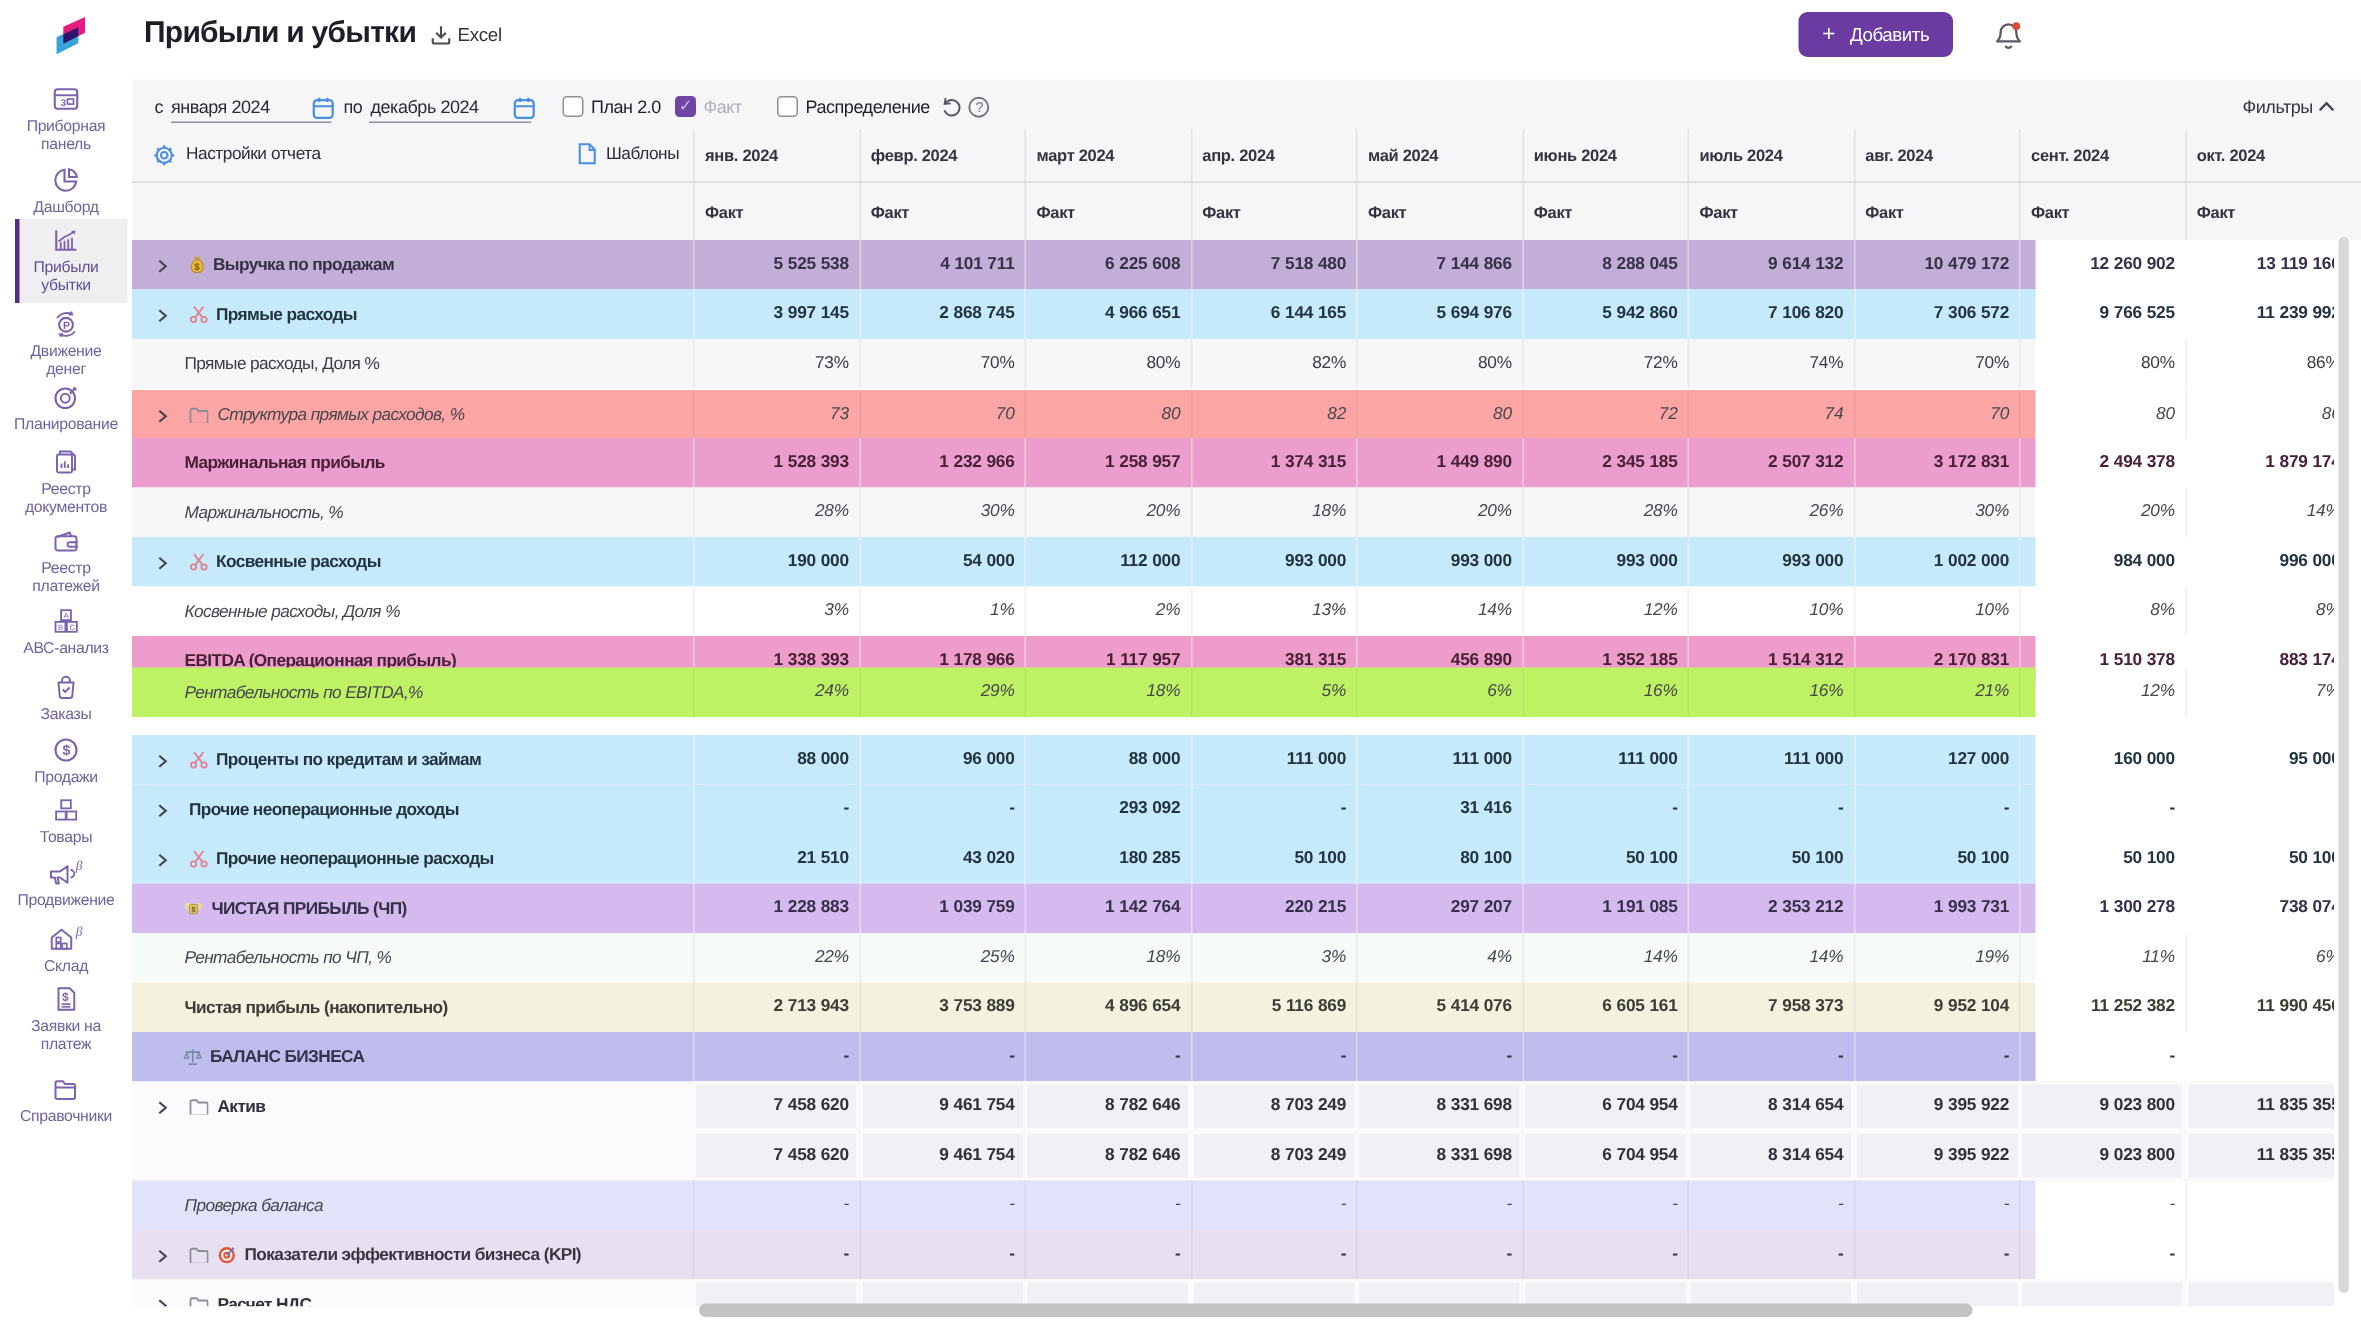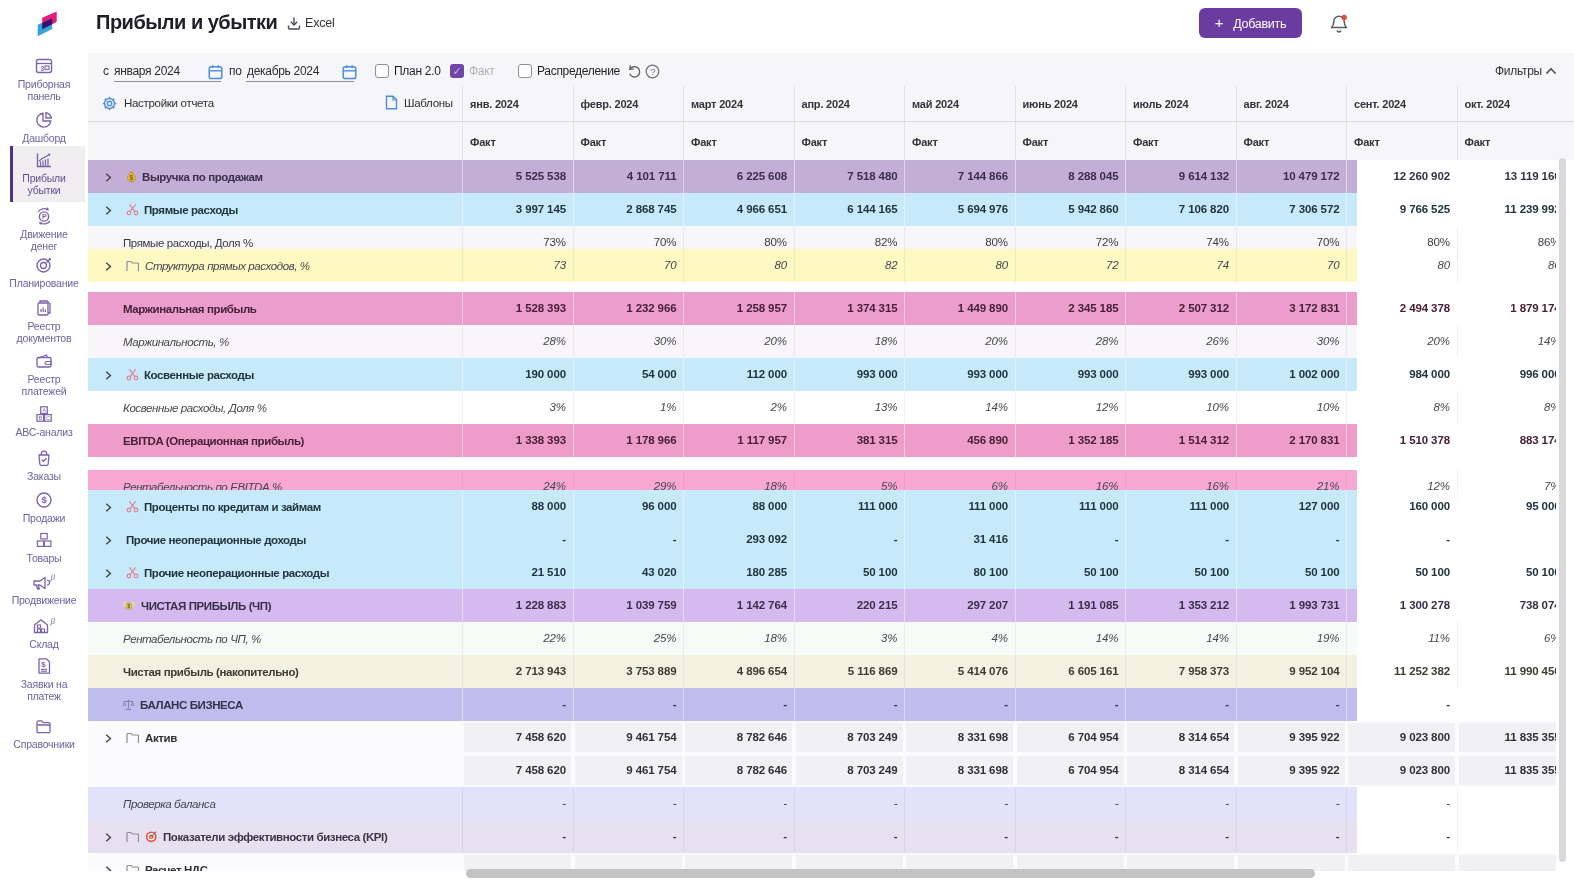--- a/index.html
+++ b/index.html
@@ -341,21 +341,21 @@
         <div class="cell" style="left:484.5px;border-left:1px solid rgba(60,60,90,0.07);color:#3b3b43">70%</div>
         <div class="cell" style="left:595.0px;border-left:1px solid rgba(60,60,90,0.07);color:#3b3b43">80%</div>
         <div class="cell" style="left:705.5px;border-left:1px solid rgba(60,60,90,0.07);color:#3b3b43">82%</div>
         <div class="cell" style="left:816.0px;border-left:1px solid rgba(60,60,90,0.07);color:#3b3b43">80%</div>
         <div class="cell" style="left:926.5px;border-left:1px solid rgba(60,60,90,0.07);color:#3b3b43">72%</div>
         <div class="cell" style="left:1037.0px;border-left:1px solid rgba(60,60,90,0.07);color:#3b3b43">74%</div>
         <div class="cell" style="left:1147.5px;border-left:1px solid rgba(60,60,90,0.07);color:#3b3b43">70%</div>
         <div class="cell" style="left:1258.0px;border-left:1px solid rgba(60,60,90,0.07);color:#3b3b43">80%</div>
         <div class="cell" style="left:1368.5px;border-left:1px solid rgba(60,60,90,0.07);color:#3b3b43">86%</div>
       </div>
-      <div class="row" style="top:89px;background:#fef9c3">
+      <div class="row" style="top:100px;background:#fca5a5">
         <div class="lab i" style="color:#46464e"><span style="margin:1px 14px 0 17px">
             <svg width="7" height="11" viewBox="0 0 7 11" style="">
               <polyline points="1.2,1.8 5.5,5.5 1.2,9.2" fill="none" stroke="#43434c" stroke-width="1.4"></polyline>
             </svg>
           </span><span style="margin:0 6px 0 0px">
             <svg width="13" height="11" viewBox="0 0 13 11" style="">
               <path d="M1 10.5 V2.5 a1 1 0 0 1 1 -1 h3 l1.2 1.5 h5.3 a1 1 0 0 1 1 1 l0 6.5 a1 1 0 0 1 -1 1 h-9.5 a1 1 0 0 1 -1 -1 Z" fill="none" stroke="#8d8d98" stroke-width="1.2"></path>
             </svg>
           </span>Структура прямых расходов, %</div>
         <div class="cell i" style="left:374.0px;border-left:1px solid rgba(60,60,90,0.07);color:#46464e">73</div>
@@ -438,21 +438,21 @@
         <div class="cell b" style="left:484.5px;border-left:1px solid rgba(255,255,255,0.45);color:#482038">1 178 966</div>
         <div class="cell b" style="left:595.0px;border-left:1px solid rgba(255,255,255,0.45);color:#482038">1 117 957</div>
         <div class="cell b" style="left:705.5px;border-left:1px solid rgba(255,255,255,0.45);color:#482038">381 315</div>
         <div class="cell b" style="left:816.0px;border-left:1px solid rgba(255,255,255,0.45);color:#482038">456 890</div>
         <div class="cell b" style="left:926.5px;border-left:1px solid rgba(255,255,255,0.45);color:#482038">1 352 185</div>
         <div class="cell b" style="left:1037.0px;border-left:1px solid rgba(255,255,255,0.45);color:#482038">1 514 312</div>
         <div class="cell b" style="left:1147.5px;border-left:1px solid rgba(255,255,255,0.45);color:#482038">2 170 831</div>
         <div class="cell b" style="left:1258.0px;border-left:1px solid rgba(255,255,255,0.45);color:#482038">1 510 378</div>
         <div class="cell b" style="left:1368.5px;border-left:1px solid rgba(255,255,255,0.45);color:#482038">883 174</div>
       </div>
-      <div class="row" style="top:310px;background:#f9a8d4">
+      <div class="row" style="top:285px;background:#bef264">
         <div class="lab i" style="padding-left:35px;color:#46464e">Рентабельность по EBITDA,%</div>
         <div class="cell i" style="left:374.0px;border-left:1px solid rgba(60,60,90,0.07);color:#46464e">24%</div>
         <div class="cell i" style="left:484.5px;border-left:1px solid rgba(60,60,90,0.07);color:#46464e">29%</div>
         <div class="cell i" style="left:595.0px;border-left:1px solid rgba(60,60,90,0.07);color:#46464e">18%</div>
         <div class="cell i" style="left:705.5px;border-left:1px solid rgba(60,60,90,0.07);color:#46464e">5%</div>
         <div class="cell i" style="left:816.0px;border-left:1px solid rgba(60,60,90,0.07);color:#46464e">6%</div>
         <div class="cell i" style="left:926.5px;border-left:1px solid rgba(60,60,90,0.07);color:#46464e">16%</div>
         <div class="cell i" style="left:1037.0px;border-left:1px solid rgba(60,60,90,0.07);color:#46464e">16%</div>
         <div class="cell i" style="left:1147.5px;border-left:1px solid rgba(60,60,90,0.07);color:#46464e">21%</div>
         <div class="cell i" style="left:1258.0px;border-left:1px solid rgba(60,60,90,0.07);color:#46464e">12%</div>
@@ -531,21 +531,21 @@
               <rect x="4.3" y="3" width="5.4" height="6.2" rx="0.9" fill="#d9c468" stroke="#ab9440" stroke-width="0.6"></rect>
               <text x="5.6" y="8.2" font-size="5" font-weight="bold" fill="#6e5c1e" font-family="Liberation Sans">$</text>
             </svg>
           </span>ЧИСТАЯ ПРИБЫЛЬ (ЧП)</div>
         <div class="cell b" style="left:374.0px;border-left:1px solid rgba(255,255,255,0.45);color:#3a2f4a">1 228 883</div>
         <div class="cell b" style="left:484.5px;border-left:1px solid rgba(255,255,255,0.45);color:#3a2f4a">1 039 759</div>
         <div class="cell b" style="left:595.0px;border-left:1px solid rgba(255,255,255,0.45);color:#3a2f4a">1 142 764</div>
         <div class="cell b" style="left:705.5px;border-left:1px solid rgba(255,255,255,0.45);color:#3a2f4a">220 215</div>
         <div class="cell b" style="left:816.0px;border-left:1px solid rgba(255,255,255,0.45);color:#3a2f4a">297 207</div>
         <div class="cell b" style="left:926.5px;border-left:1px solid rgba(255,255,255,0.45);color:#3a2f4a">1 191 085</div>
-        <div class="cell b" style="left:1037.0px;border-left:1px solid rgba(255,255,255,0.45);color:#3a2f4a">1 353 212</div>
+        <div class="cell b" style="left:1037.0px;border-left:1px solid rgba(255,255,255,0.45);color:#3a2f4a">2 353 212</div>
         <div class="cell b" style="left:1147.5px;border-left:1px solid rgba(255,255,255,0.45);color:#3a2f4a">1 993 731</div>
         <div class="cell b" style="left:1258.0px;border-left:1px solid rgba(255,255,255,0.45);color:#3a2f4a">1 300 278</div>
         <div class="cell b" style="left:1368.5px;border-left:1px solid rgba(255,255,255,0.45);color:#3a2f4a">738 074</div>
       </div>
       <div class="row" style="top:462px;background:#f6fbf7">
         <div class="lab i" style="padding-left:35px;color:#46464e">Рентабельность по ЧП, %</div>
         <div class="cell i" style="left:374.0px;border-left:1px solid rgba(60,60,90,0.07);color:#46464e">22%</div>
         <div class="cell i" style="left:484.5px;border-left:1px solid rgba(60,60,90,0.07);color:#46464e">25%</div>
         <div class="cell i" style="left:595.0px;border-left:1px solid rgba(60,60,90,0.07);color:#46464e">18%</div>
         <div class="cell i" style="left:705.5px;border-left:1px solid rgba(60,60,90,0.07);color:#46464e">3%</div>

